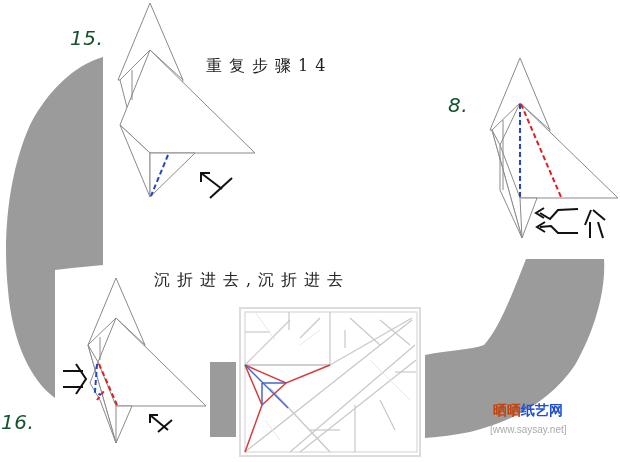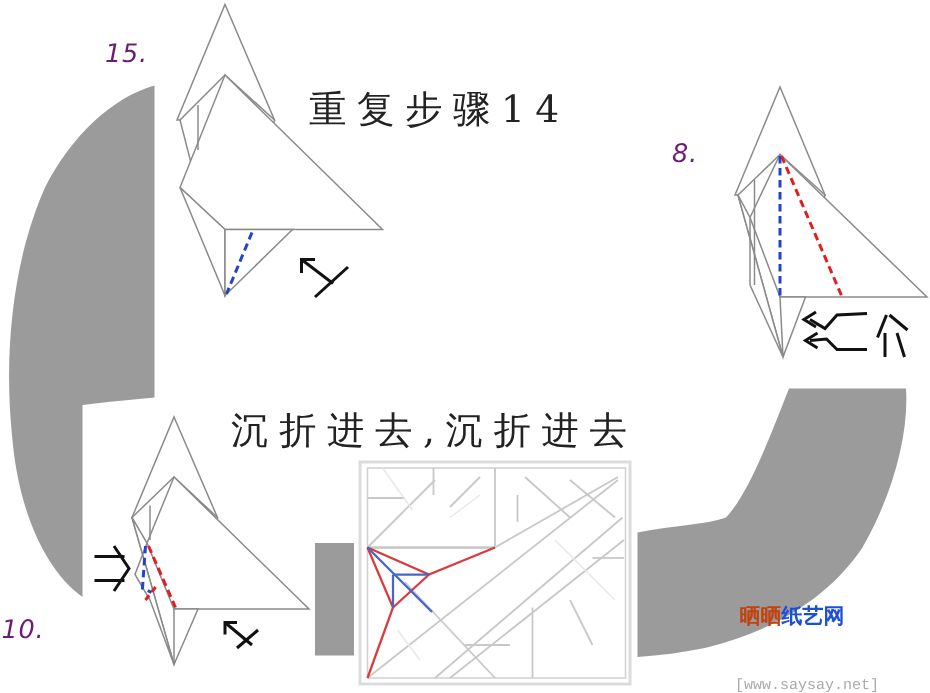--- a/index.html
+++ b/index.html
@@ -1,23 +1,23 @@
 <!DOCTYPE html>
 <html><head>
 <meta charset="utf-8">
 <style>
   html, body { margin: 0; padding: 0; background: #ffffff; }
   body { width: 620px; height: 462px; position: relative; overflow: hidden; font-family: "DejaVu Sans", sans-serif; }
   .abs { position: absolute; }
-  .stepnum { font-family: "DejaVu Sans", sans-serif; font-style: italic; font-size: 17px; color: #701a75; font-weight: 300; letter-spacing: 0.5px; }
-  .caption { font-family: "DejaVu Serif", serif; font-size: 25px; color: #222; letter-spacing: 7px; white-space: nowrap; }
+  .stepnum { font-family: "DejaVu Sans", sans-serif; font-style: italic; font-size: 20px; color: #14532d; font-weight: 300; letter-spacing: 0.5px; }
+  .caption { font-family: "DejaVu Serif", serif; font-size: 16px; color: #222; letter-spacing: 7px; white-space: nowrap; }
   .wm-brand { font-family: "DejaVu Sans", sans-serif; font-size: 14px; font-weight: bold; white-space: nowrap; }
   .wm-brand .pink { color: #c2410c; }
   .wm-brand .blue { color: #1d4ed8; }
-  .wm-url { font-family: Liberation Mono, monospace; font-size: 10px; color: #aaa; white-space: nowrap; margin-top: 28px; }
+  .wm-url { font-family: Liberation Sans, sans-serif; font-size: 10px; color: #aaa; white-space: nowrap; }
   svg { position: absolute; left: 0; top: 0; }
 </style>
 </head>
 <body>
 
 <svg width="620" height="462">
 
   <path d="M103,57 L103,265 L72,268 L55,270 L55,398 C30,380 12,340 8,290 C2,230 10,170 30,125 C48,90 75,65 103,57 Z" fill="#9b9b9b"></path>
 
   <rect x="210" y="362" width="26" height="75" fill="#9b9b9b"></rect>
@@ -127,21 +127,21 @@
     <polyline points="286,383 262,405"></polyline>
   </g>
   <g stroke="#4466cc" stroke-width="1.5" fill="none">
     <polyline points="262,383 286,383"></polyline>
     <polyline points="262,383 262,405"></polyline>
     <line x1="245" y1="365" x2="288" y2="408"></line>
   </g>
 </svg>
 
 <div class="abs stepnum" style="left:70px; top:26px;">15.</div>
-<div class="abs stepnum" style="left:1px; top:410px;">10.</div>
+<div class="abs stepnum" style="left:1px; top:410px;">16.</div>
 <div class="abs stepnum" style="left:448px; top:93px;">8.</div>
 
 <div class="abs caption" style="left:206px; top:56px;">重复步骤14</div>
 <div class="abs caption" style="left:154px; top:270px;">沉折进去,沉折进去</div>
 
 <div class="abs wm-brand" style="left:493px; top:402px;">
   <span class="pink">晒晒</span><span class="blue">纸艺网</span>
 </div>
 <div class="abs wm-url" style="left:490px; top:424px;">[www.saysay.net]</div>
 

